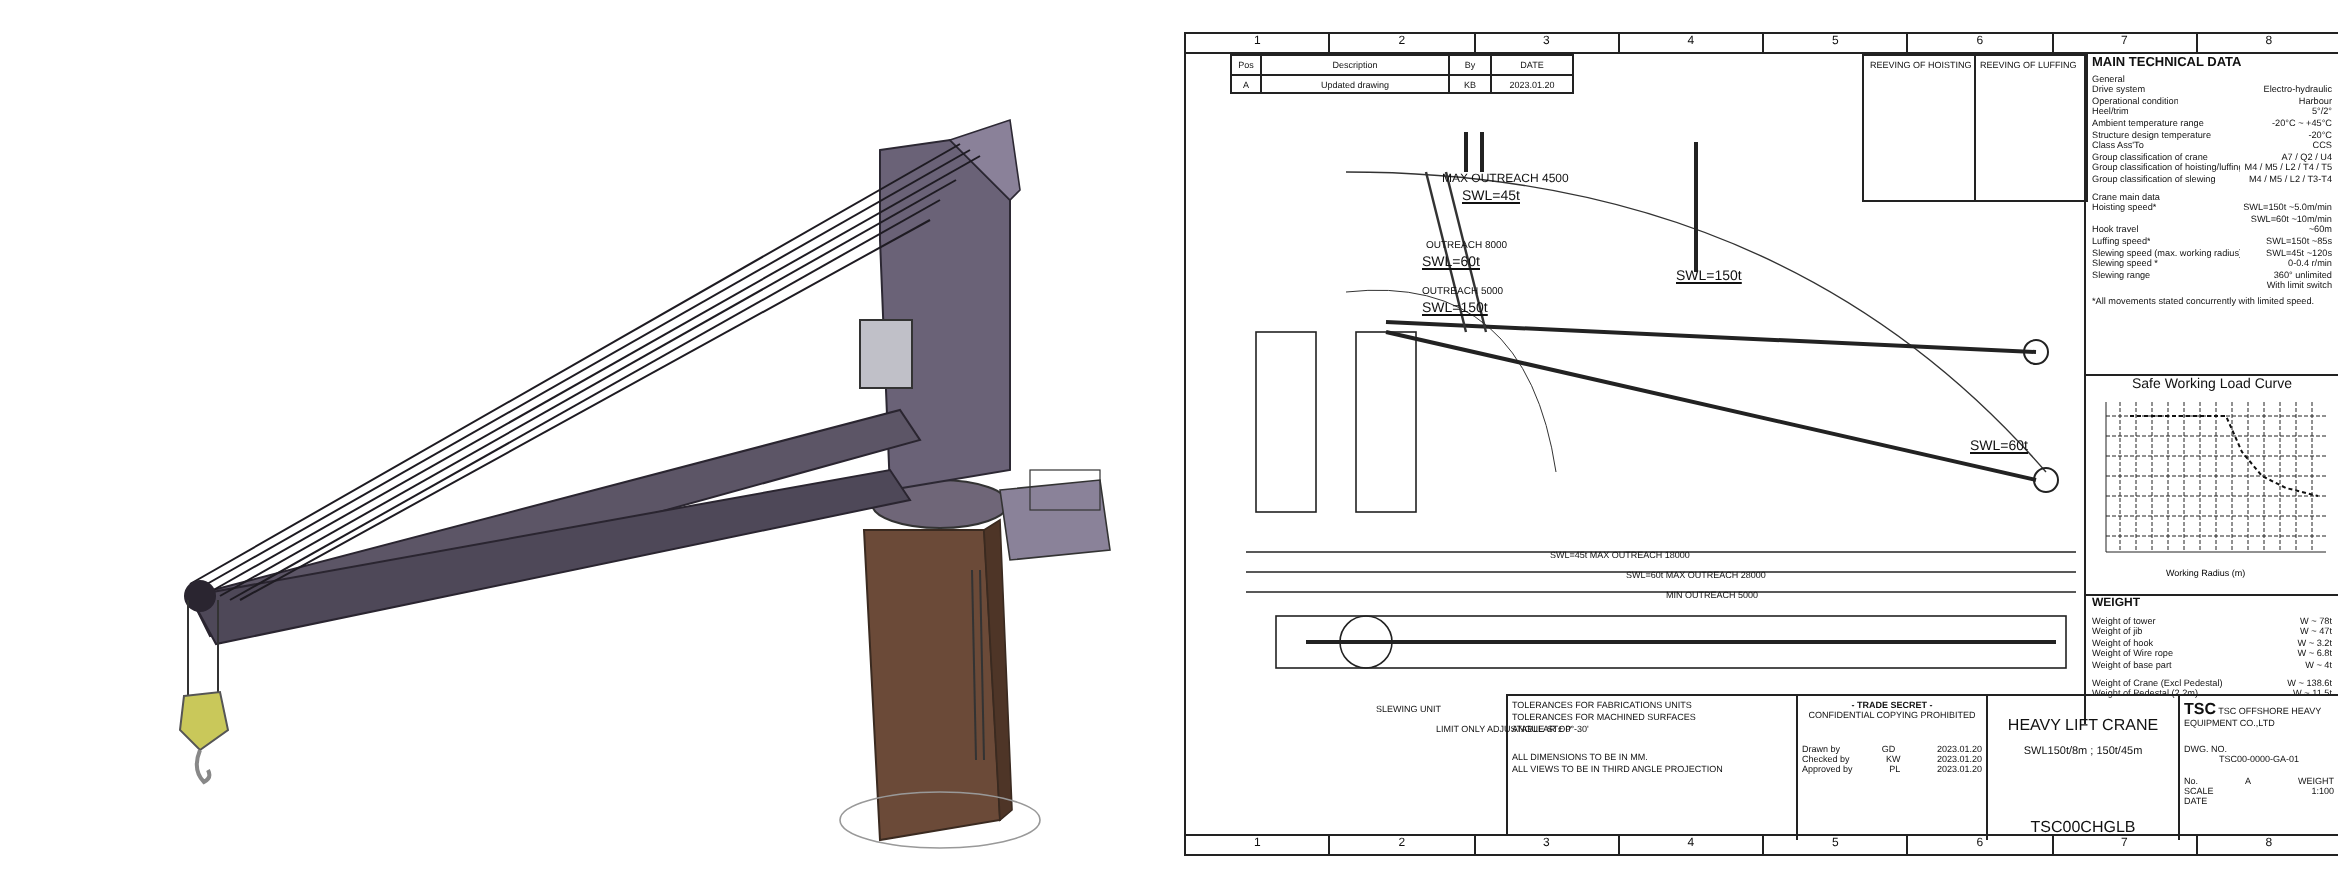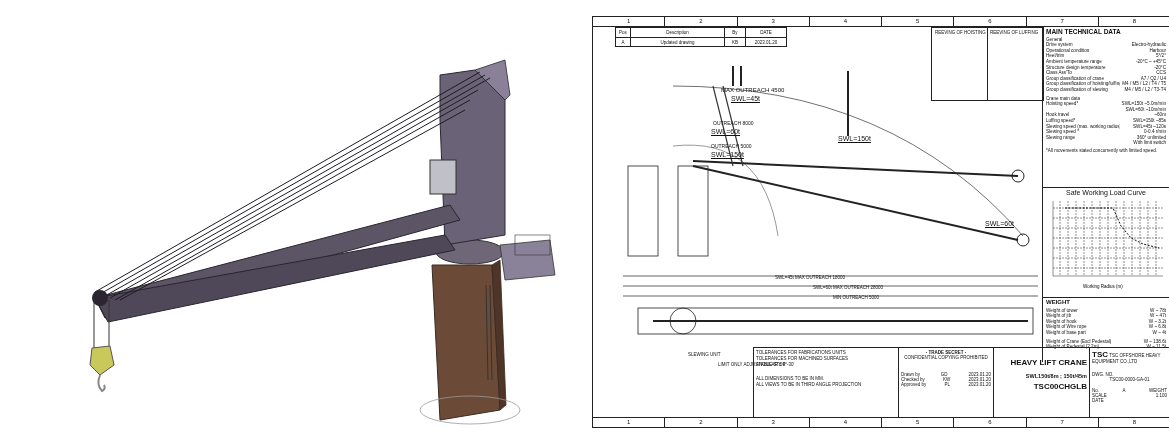--- a/index.html
+++ b/index.html
@@ -311,24 +311,24 @@
             <span>Checked by</span>
             <span>KW</span>
             <span>2023.01.20</span>
           </div>
         <div style="display:flex;justify-content:space-between;">
             <span>Approved by</span>
             <span>PL</span>
             <span>2023.01.20</span>
           </div>
       </div>
-      <div class="tb-cell" style="text-align:right;font-weight:bold;">
+      <div class="tb-cell" style="text-align:center;">
         <div style="font-size:8px;margin-top:8px;">HEAVY LIFT CRANE</div>
         <div style="font-size:5.5px;margin-top:6px;">SWL150t/8m ; 150t/45m</div>
-        <div style="font-size:8px;margin-top:3px;">TSC00CHGLB</div>
+        <div style="font-size:8px;margin-top:30px;">TSC00CHGLB</div>
       </div>
       <div class="tb-cell small">
         <div><b style="font-size:8px;">TSC</b> <span>TSC OFFSHORE HEAVY EQUIPMENT CO.,LTD</span></div>
         <div style="margin-top:8px;">DWG. NO.</div>
         <div style="text-align:center;">TSC00-0000-GA-01</div>
         <div style="margin-top:6px;display:flex;justify-content:space-between;">
             <span>No.</span>
             <span>A</span>
             <span>WEIGHT</span>
           </div>

